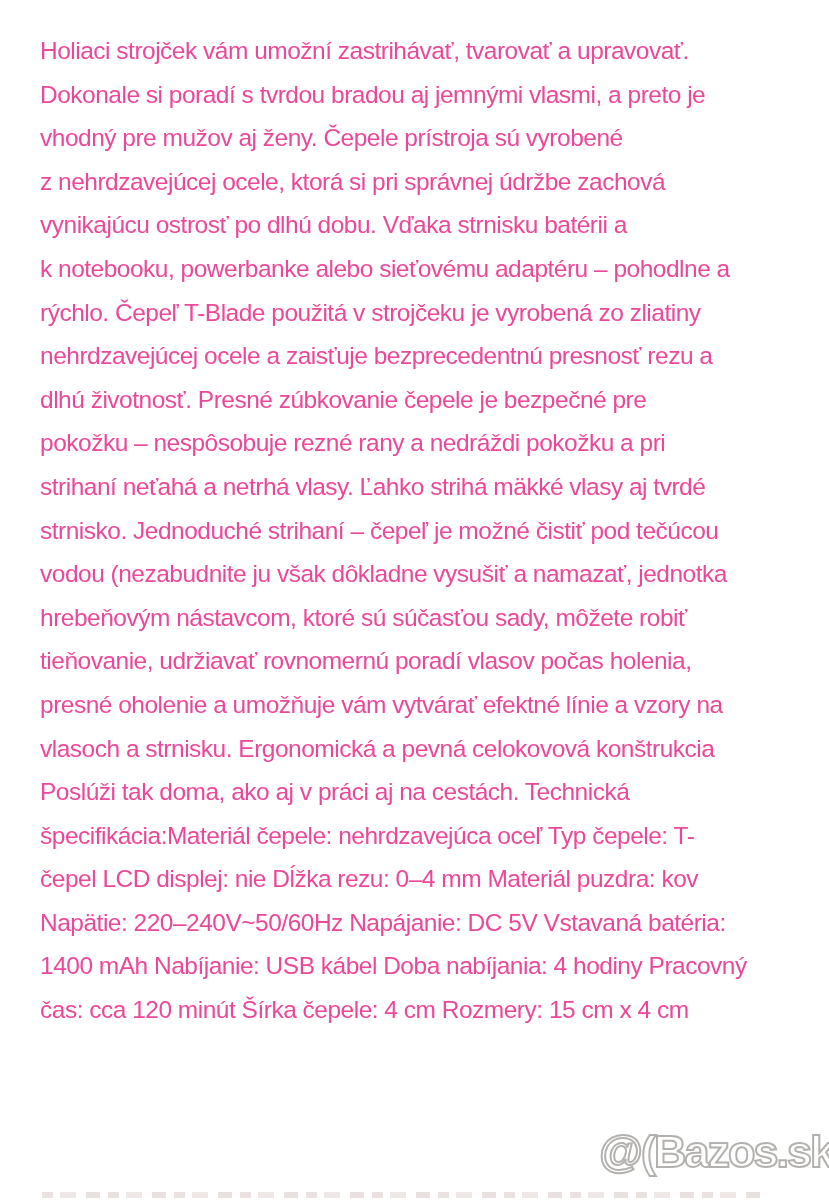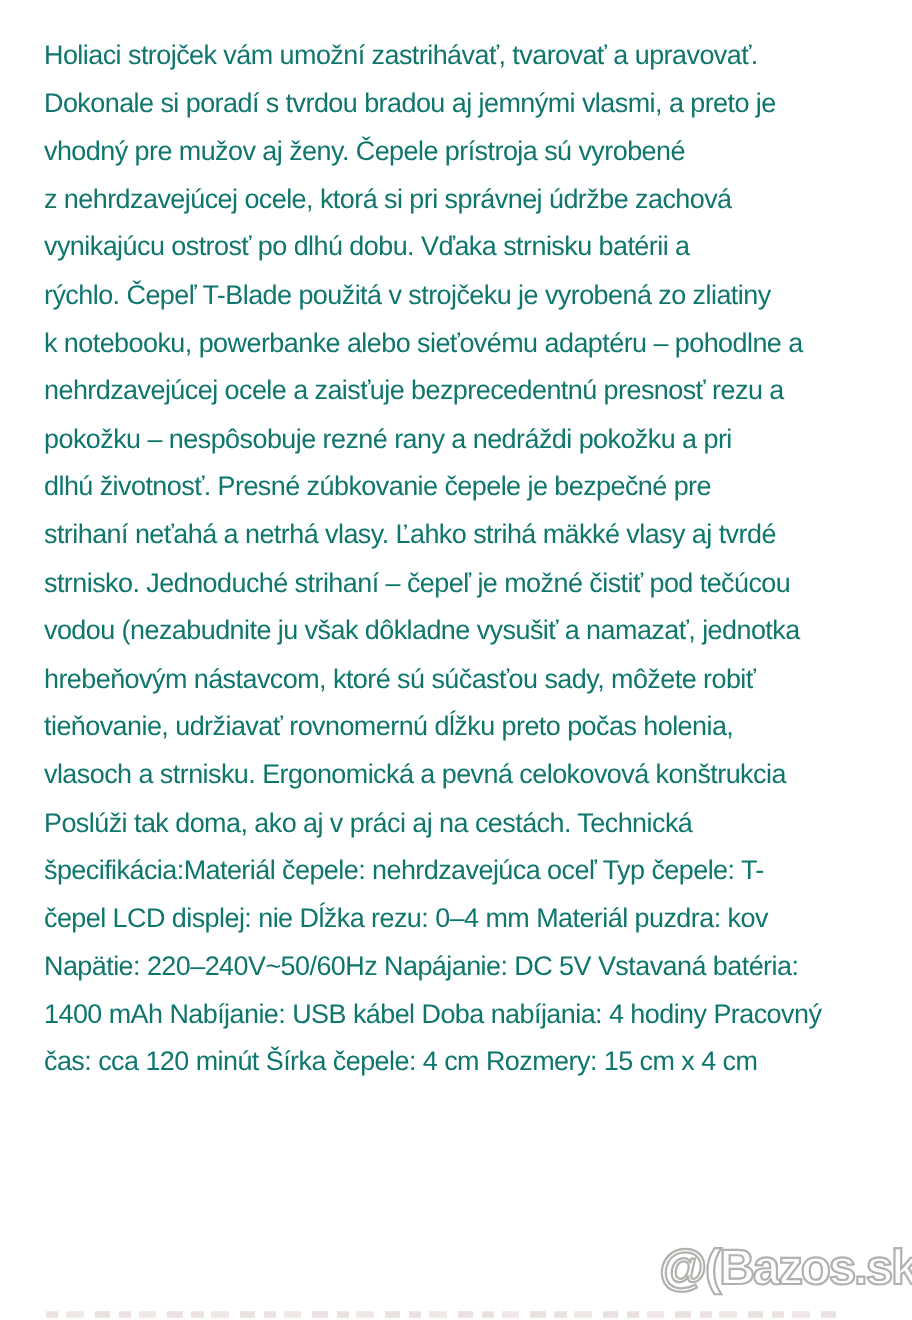--- a/index.html
+++ b/index.html
@@ -17,21 +17,21 @@
   .description-block {
     position: absolute;
     top: 29px;
     left: 40px;
     right: 10px;
   }
   .text-line {
     font-size: 24.5px;
     line-height: 43.6px;
     letter-spacing: -0.5px;
-    color: #0f766e;
+    color: #ec4899;
     white-space: nowrap;
     overflow: hidden;
   }
   .watermark {
     position: absolute;
     top: 1126px;
     right: -4px;
     font-size: 45px;
     font-weight: bold;
     letter-spacing: -2px;
@@ -63,30 +63,31 @@
 </style>
 </head>
 <body>
 
 <div class="description-block">
     <div class="text-line">Holiaci strojček vám umožní zastrihávať, tvarovať a upravovať.</div>
     <div class="text-line">Dokonale si poradí s tvrdou bradou aj jemnými vlasmi, a preto je</div>
     <div class="text-line">vhodný pre mužov aj ženy. Čepele prístroja sú vyrobené</div>
     <div class="text-line">z nehrdzavejúcej ocele, ktorá si pri správnej údržbe zachová</div>
     <div class="text-line">vynikajúcu ostrosť po dlhú dobu. Vďaka strnisku batérii a</div>
+    <div class="text-line">k notebooku, powerbanke alebo sieťovému adaptéru – pohodlne a</div>
     <div class="text-line">rýchlo. Čepeľ T-Blade použitá v strojčeku je vyrobená zo zliatiny</div>
-    <div class="text-line">k notebooku, powerbanke alebo sieťovému adaptéru – pohodlne a</div>
     <div class="text-line">nehrdzavejúcej ocele a zaisťuje bezprecedentnú presnosť rezu a</div>
+    <div class="text-line">dlhú životnosť. Presné zúbkovanie čepele je bezpečné pre</div>
     <div class="text-line">pokožku – nespôsobuje rezné rany a nedráždi pokožku a pri</div>
-    <div class="text-line">dlhú životnosť. Presné zúbkovanie čepele je bezpečné pre</div>
     <div class="text-line">strihaní neťahá a netrhá vlasy. Ľahko strihá mäkké vlasy aj tvrdé</div>
     <div class="text-line">strnisko. Jednoduché strihaní – čepeľ je možné čistiť pod tečúcou</div>
     <div class="text-line">vodou (nezabudnite ju však dôkladne vysušiť a namazať, jednotka</div>
     <div class="text-line">hrebeňovým nástavcom, ktoré sú súčasťou sady, môžete robiť</div>
-    <div class="text-line">tieňovanie, udržiavať rovnomernú dĺžku preto počas holenia,</div>
+    <div class="text-line">tieňovanie, udržiavať rovnomernú poradí vlasov počas holenia,</div>
+    <div class="text-line">presné oholenie a umožňuje vám vytvárať efektné línie a vzory na</div>
     <div class="text-line">vlasoch a strnisku. Ergonomická a pevná celokovová konštrukcia</div>
     <div class="text-line">Poslúži tak doma, ako aj v práci aj na cestách. Technická</div>
     <div class="text-line">špecifikácia:Materiál čepele: nehrdzavejúca oceľ Typ čepele: T-</div>
     <div class="text-line">čepel LCD displej: nie Dĺžka rezu: 0–4 mm Materiál puzdra: kov</div>
     <div class="text-line">Napätie: 220–240V~50/60Hz Napájanie: DC 5V Vstavaná batéria:</div>
     <div class="text-line">1400 mAh Nabíjanie: USB kábel Doba nabíjania: 4 hodiny Pracovný</div>
     <div class="text-line">čas: cca 120 minút Šírka čepele: 4 cm Rozmery: 15 cm x 4 cm</div>
   </div>
 
 <div class="clipped-next-line"></div>

